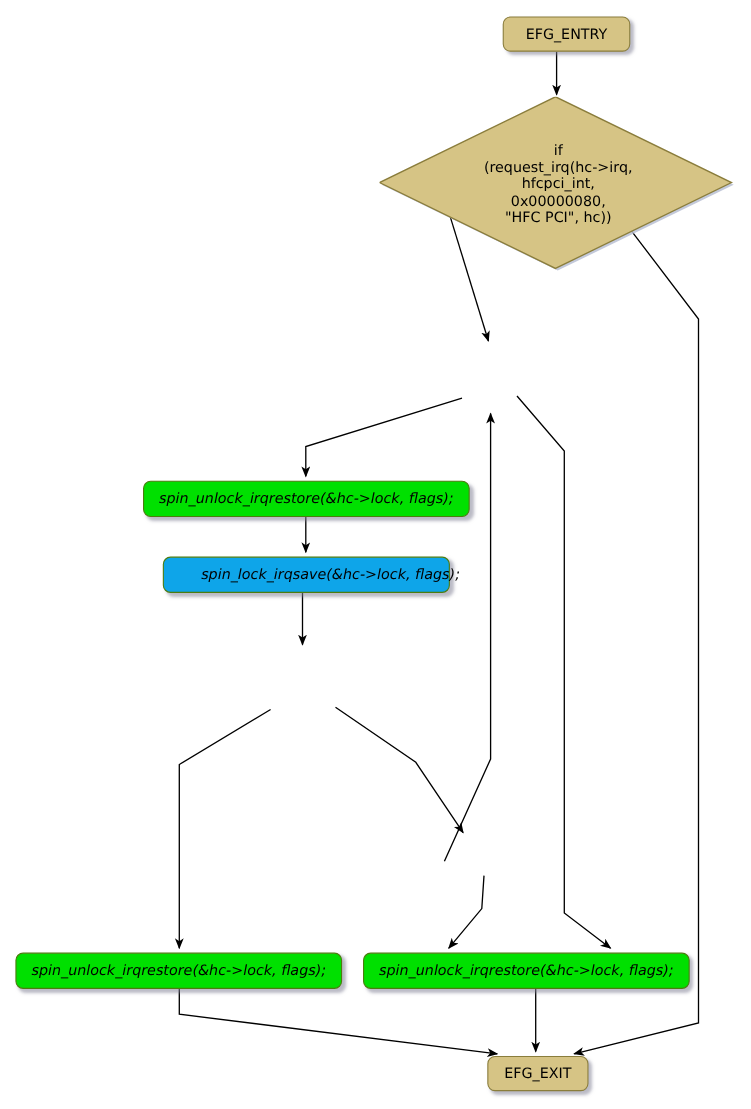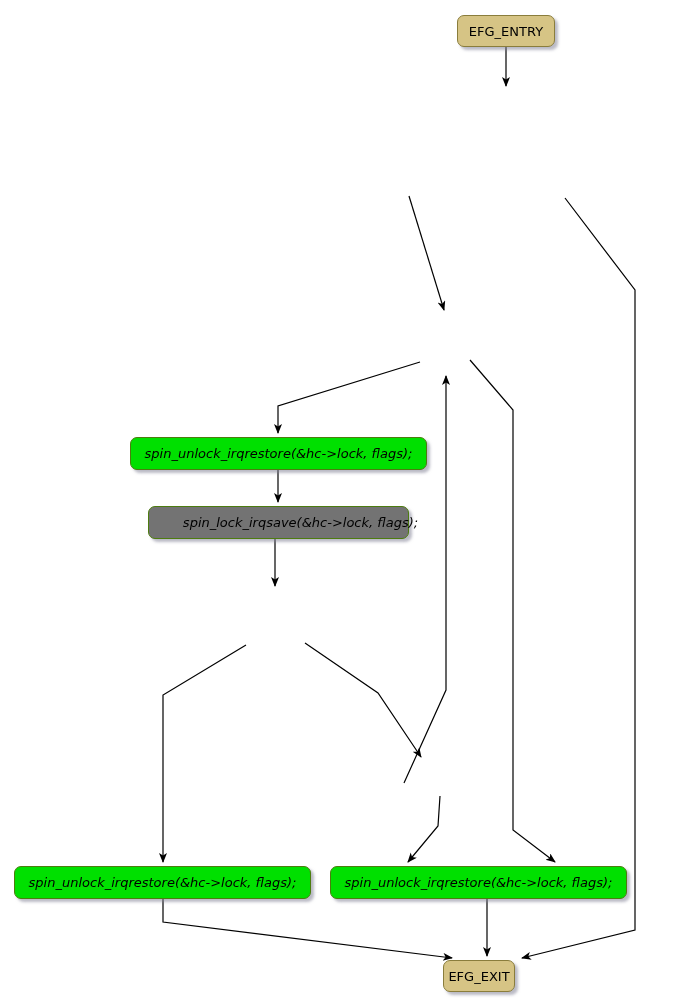--- a/index.html
+++ b/index.html
@@ -50,21 +50,21 @@
     box-shadow: 3px 3px 3px rgba(130,130,150,0.55);
     display: flex;
     align-items: center;
     justify-content: center;
     color: #000000;
     font-size: 13px;
     white-space: nowrap;
     font-style: italic;
   }
   .process.green { background: #00e000; }
-  .process.red   { background: #737373; padding-left: 44px; }
+  .process.red   { background: #0ea5e9; padding-left: 44px; }
 
   
   .decision {
     display: flex;
     align-items: center;
     justify-content: center;
   }
   .decision .dia-shape {
     position: absolute;
     left: 0;
@@ -117,41 +117,52 @@
       <path d="M404,783 L446,690 L446,376"></path>
 
       <path d="M440,796 L438,826 L408,862"></path>
 
       <path d="M163,899 L163,922 L452,958"></path>
 
       <path d="M487,899 L487,956"></path>
     </g>
   </svg>
 
-  <div class="node terminal" style="left:457px; top:15px; width:98px; height:32px;">
+  <div class="node terminal" style="left:457px; top:15px; width:116px; height:32px;">
     <span>EFG_ENTRY</span>
   </div>
 
+  <div class="node decision" style="left:345px; top:88px; width:325px; height:160px;">
+    <svg class="dia-shape" viewBox="0 0 325 160" preserveAspectRatio="none">
+      <polygon points="162,158 322,80 162,2 2,80" fill="#b9bfd4" opacity="0.85"></polygon>
+      <polygon points="160,156 320,78 160,0 0,78" fill="#d6c485" stroke="#8a7d3c" stroke-width="1.2"></polygon>
+    </svg>
+    <span class="dia-label">if
+(request_irq(hc-&gt;irq,
+hfcpci_int,
+0x00000080,
+"HFC PCI", hc))</span>
+  </div>
 
 
   <div class="node process green" style="left:130px; top:437px; width:297px; height:33px;">
     <span>spin_unlock_irqrestore(&amp;hc-&gt;lock, flags);</span>
   </div>
 
   <div class="node process red" style="left:148px; top:506px; width:261px; height:33px;">
     <span>spin_lock_irqsave(&amp;hc-&gt;lock, flags);</span>
   </div>
 
 
 
   <div class="node process green" style="left:14px; top:866px; width:297px; height:33px;">
     <span>spin_unlock_irqrestore(&amp;hc-&gt;lock, flags);</span>
   </div>
 
   <div class="node process green" style="left:330px; top:866px; width:297px; height:33px;">
     <span>spin_unlock_irqrestore(&amp;hc-&gt;lock, flags);</span>
   </div>
 
-  <div class="node terminal" style="left:443px; top:960px; width:72px; height:32px;">
+  <div class="node terminal" style="left:443px; top:960px; width:92px; height:32px;">
     <span>EFG_EXIT</span>
   </div>
 
 </div>
 
 </body></html>

